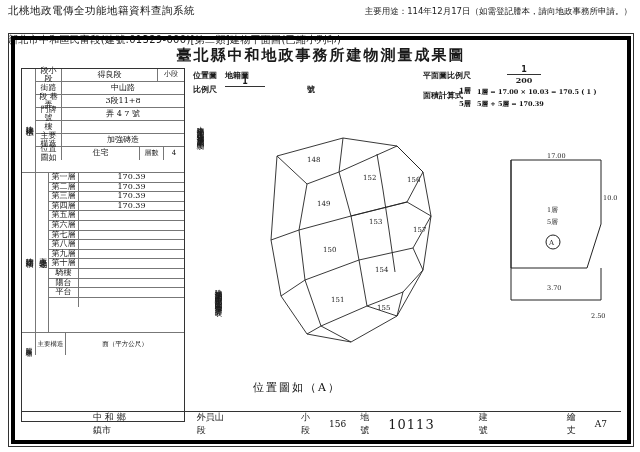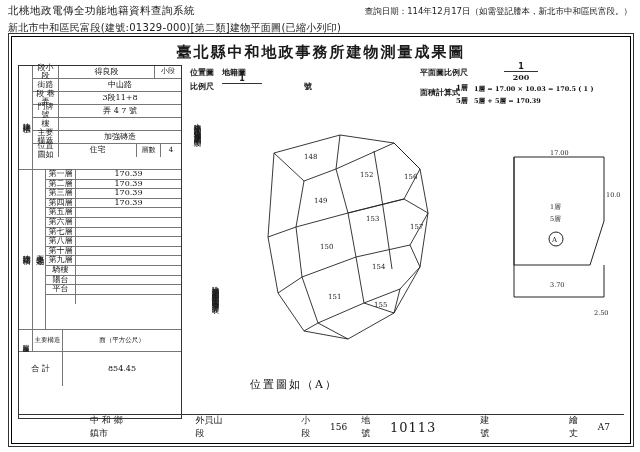--- a/index.html
+++ b/index.html
@@ -6,26 +6,26 @@
   body{
     width:640px;height:452px;background:#ffffff;
     font-family:"DejaVu Sans","Liberation Sans",sans-serif;
     color:#1a1a1a;overflow:hidden;position:relative;
   }
   .page{position:absolute;left:0;top:0;width:640px;height:452px;}
 
   
   .hdr{position:absolute;left:8px;top:4px;width:624px;height:30px;}
   .hdr-title{font-size:10.5px;letter-spacing:.5px;}
-  .hdr-sub{font-size:10px;margin-top:3px;letter-spacing:.3px;}
+  .hdr-sub{font-size:10px;margin-top:15px;letter-spacing:.3px;}
   .hdr-right{position:absolute;right:0;top:2px;font-size:8.5px;white-space:nowrap;}
 
   
   .frame{position:absolute;left:8px;top:33px;width:624px;height:412px;border:1px solid #333;}
-  .frame-inner{position:absolute;left:2px;top:2px;right:2px;bottom:2px;border:1px solid #000000;}
+  .frame-inner{position:absolute;left:2px;top:2px;right:2px;bottom:2px;border:4px solid #000000;}
 
   .doc-title{position:absolute;left:0;right:0;top:6px;text-align:center;
     font-size:15px;font-weight:bold;letter-spacing:2px;
     font-family:"DejaVu Serif","Liberation Serif",serif;}
 
   
   .ltab{position:absolute;left:6px;top:28px;width:162px;height:352px;border:1px solid #333;font-size:8px;}
   .ltab .row{display:flex;border-bottom:1px solid #777;box-sizing:border-box;}
   .ltab .row:last-child{border-bottom:none;}
   .c{border-right:1px solid #777;box-sizing:border-box;padding:0 1px;
@@ -65,21 +65,21 @@
   .scr{position:absolute;font-family:"DejaVu Serif","Liberation Serif",serif;}
 </style>
 </head>
 <body>
 
 <div class="page">
 
   <div class="hdr">
     <div class="hdr-title">北桃地政電傳全功能地籍資料查詢系統</div>
     <div class="hdr-sub">新北市中和區民富段(建號:01329-000)[第二類]建物平面圖(已縮小列印)</div>
-    <div class="hdr-right">查詢日期：114年12月17日（如需登記謄本，新北市中和區民富段。）</div>
+    <div class="hdr-right">主要用途：114年12月17日（如需登記謄本，請向地政事務所申請。）</div>
   </div>
 
   <div class="frame">
     <div class="frame-inner">
 
       <div class="doc-title">臺北縣中和地政事務所建物測量成果圖</div>
 
       <div class="ltab">
 
 
@@ -156,25 +156,25 @@
               </div>
             <div class="row row9">
                 <div class="c lbl" style="width:30px">第七層</div>
                 <div class="c hand" style="flex:1"></div>
               </div>
             <div class="row row9">
                 <div class="c lbl" style="width:30px">第八層</div>
                 <div class="c hand" style="flex:1"></div>
               </div>
             <div class="row row9">
+                <div class="c lbl" style="width:30px">第九層</div>
+                <div class="c hand" style="flex:1"></div>
+              </div>
+            <div class="row row9">
                 <div class="c lbl" style="width:30px">第十層</div>
-                <div class="c hand" style="flex:1"></div>
-              </div>
-            <div class="row row9">
-                <div class="c lbl" style="width:30px">第九層</div>
                 <div class="c hand" style="flex:1"></div>
               </div>
             <div class="row row9">
                 <div class="c lbl" style="width:30px">騎樓</div>
                 <div class="c hand" style="flex:1"></div>
               </div>
             <div class="row row9">
                 <div class="c lbl" style="width:30px">陽台</div>
                 <div class="c hand" style="flex:1"></div>
               </div>
@@ -190,24 +190,20 @@
         </div>
 
         <div class="row" style="height:22px">
           <div class="c lbl" style="width:14px">
             <span class="vert xs">附屬建物</span>
           </div>
           <div class="c lbl xs" style="width:30px">主要構造</div>
           <div class="c hand xs" style="flex:1">面（平方公尺）</div>
         </div>
 
-        <div class="row" style="height:34px">
-          <div class="c lbl" style="width:44px">合 計</div>
-          <div class="c hand" style="flex:1">854.45</div>
-        </div>
       </div>
 
       <div class="map">
 
         <div class="topinfo">
           <div class="ti-cell" style="left:2px;top:2px">位置圖</div>
           <div class="ti-cell" style="left:34px;top:2px">地籍圖</div>
           <div class="ti-cell" style="left:2px;top:16px">比例尺</div>
           <div class="ti-cell" style="left:34px;top:9px;text-align:center">
             <span class="uline">1</span>

